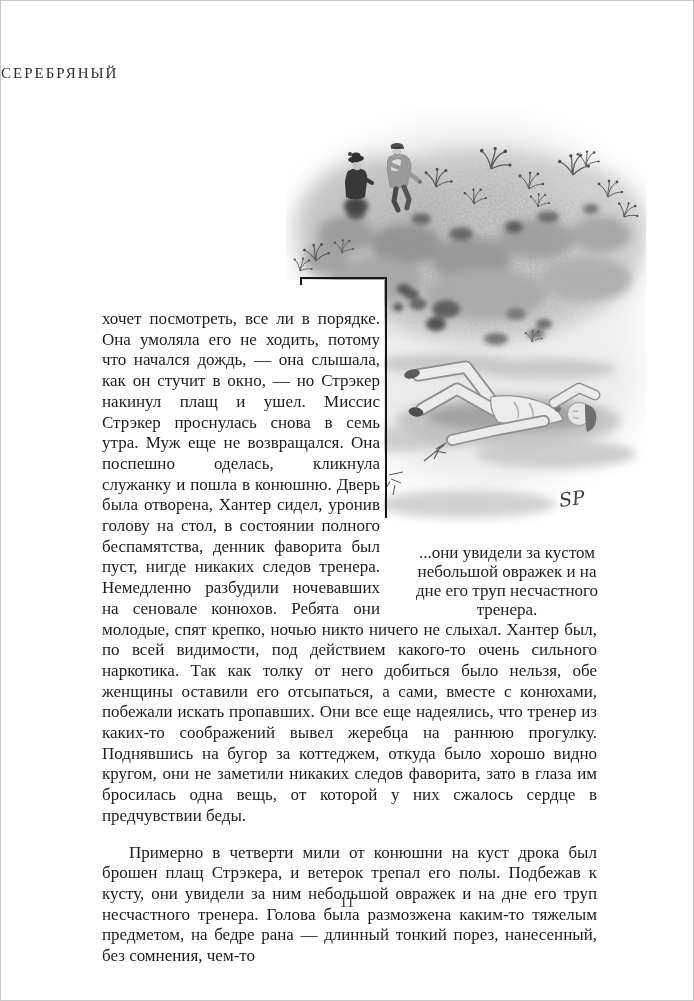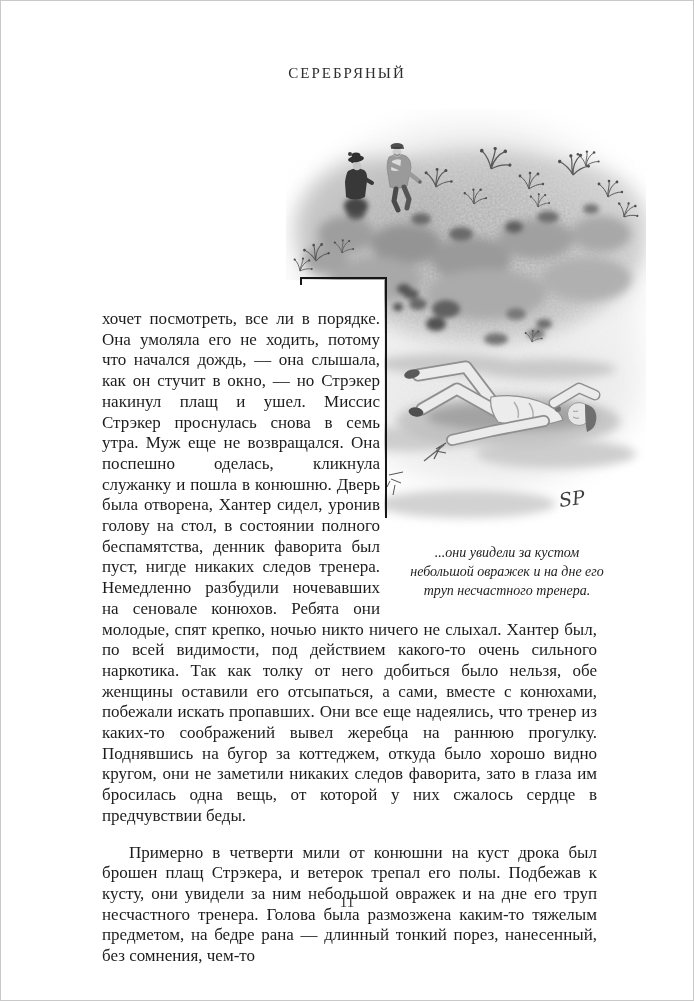--- a/index.html
+++ b/index.html
@@ -8,21 +8,20 @@
     width:694px;height:1001px;
     background:#ffffff;
     border:1px solid #c9c9c9;
     box-sizing:border-box;
     overflow:hidden;
     font-family:"Liberation Serif","DejaVu Serif",serif;
     color:#1c1c1c;
   }
   .running-head{
     position:absolute;top:64px;left:0;width:100%;
-    text-align:center;
     font-size:15px;letter-spacing:2px;
     color:#2e2e2e;
   }
   .illus{
     position:absolute;left:285px;top:108px;width:360px;height:430px;
     z-index:1;
   }
   .cut-top{position:absolute;left:299px;top:276px;width:87px;height:2px;background:#161616;z-index:4;}
   .cut-hook{position:absolute;left:299px;top:276px;width:2px;height:8px;background:#161616;z-index:4;}
   .cut-right{position:absolute;left:384px;top:276px;width:2px;height:241px;background:#161616;z-index:4;}
@@ -31,21 +30,21 @@
     z-index:3;
     font-size:17px;line-height:20.7px;
     text-align:justify;
   }
   .wrap-float{
     float:right;
     width:233px;height:322px;
   }
   .caption{
     margin-top:250px;margin-left:27px;width:200px;
-    font-style:italic;font-size:14px;line-height:19px;
+    font-size:17px;line-height:19px;
     text-align:center;color:#222;
   }
   .text-block p{margin:16px;padding:0;}
   .text-block p.indent{text-indent:27px;}
   .page-number{
     position:absolute;top:893px;left:0;width:100%;
     text-align:center;font-size:15px;color:#333;
   }
 </style>
 </head>

